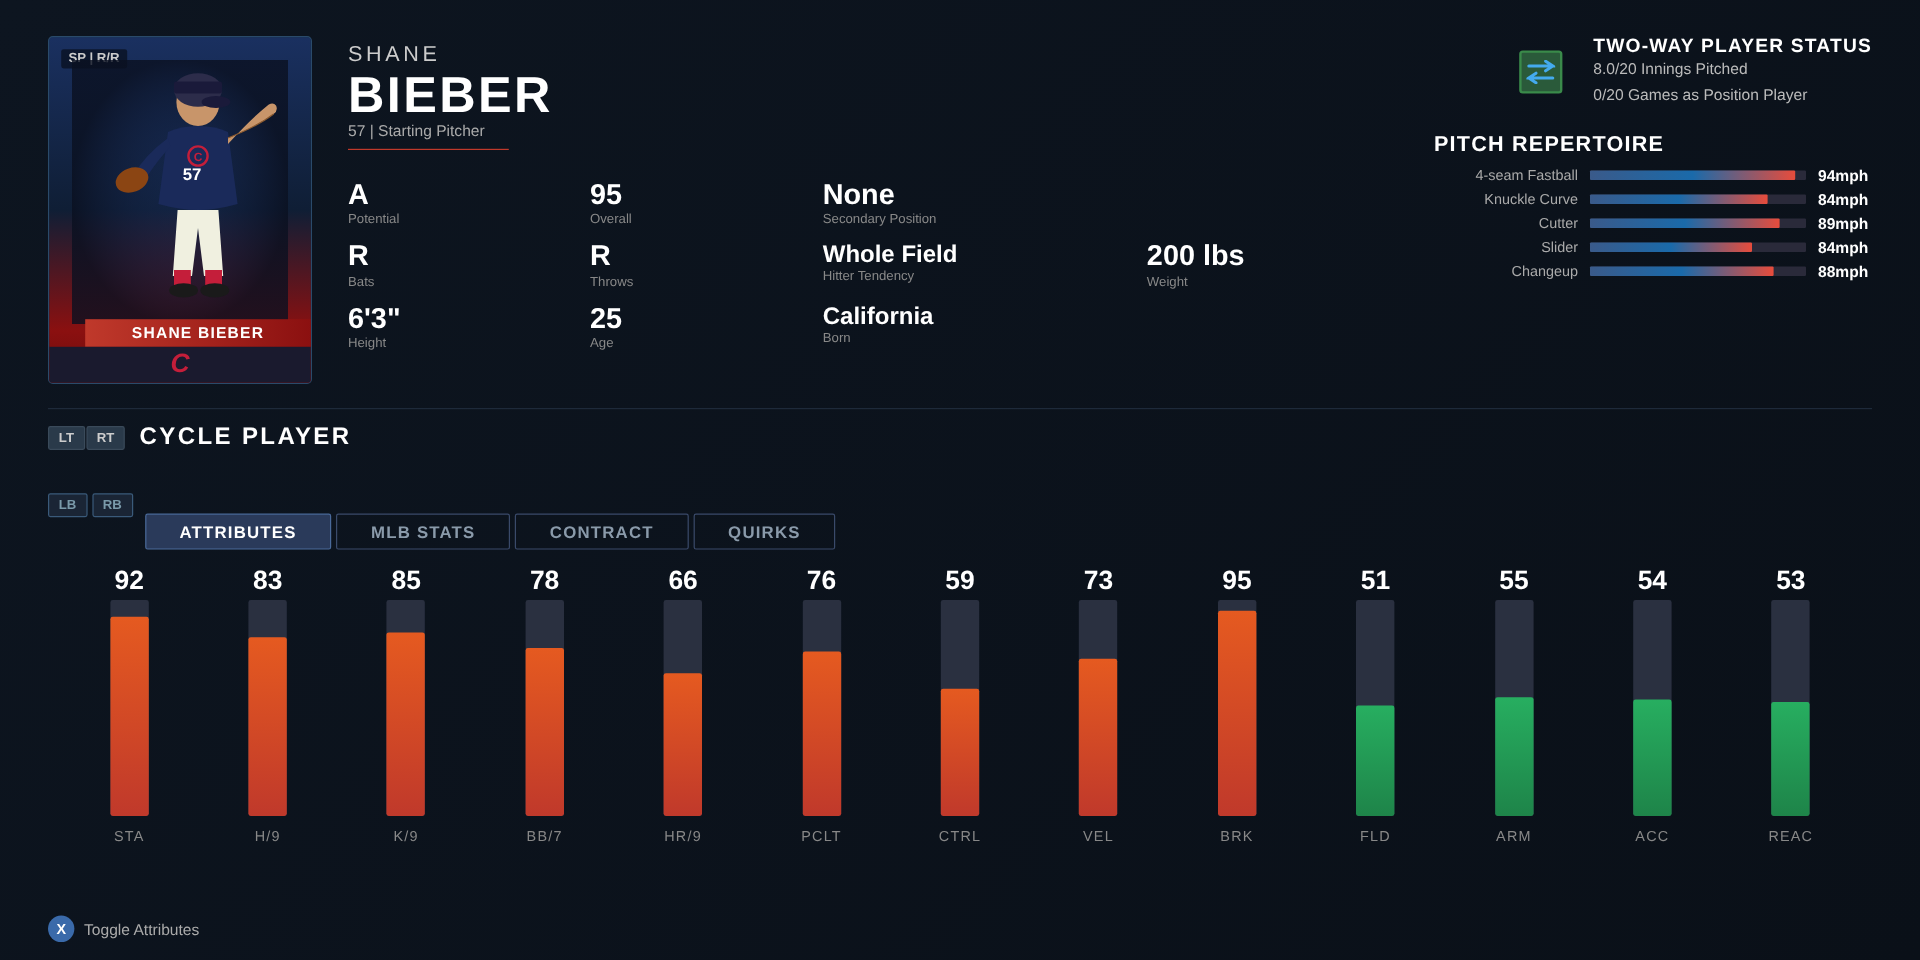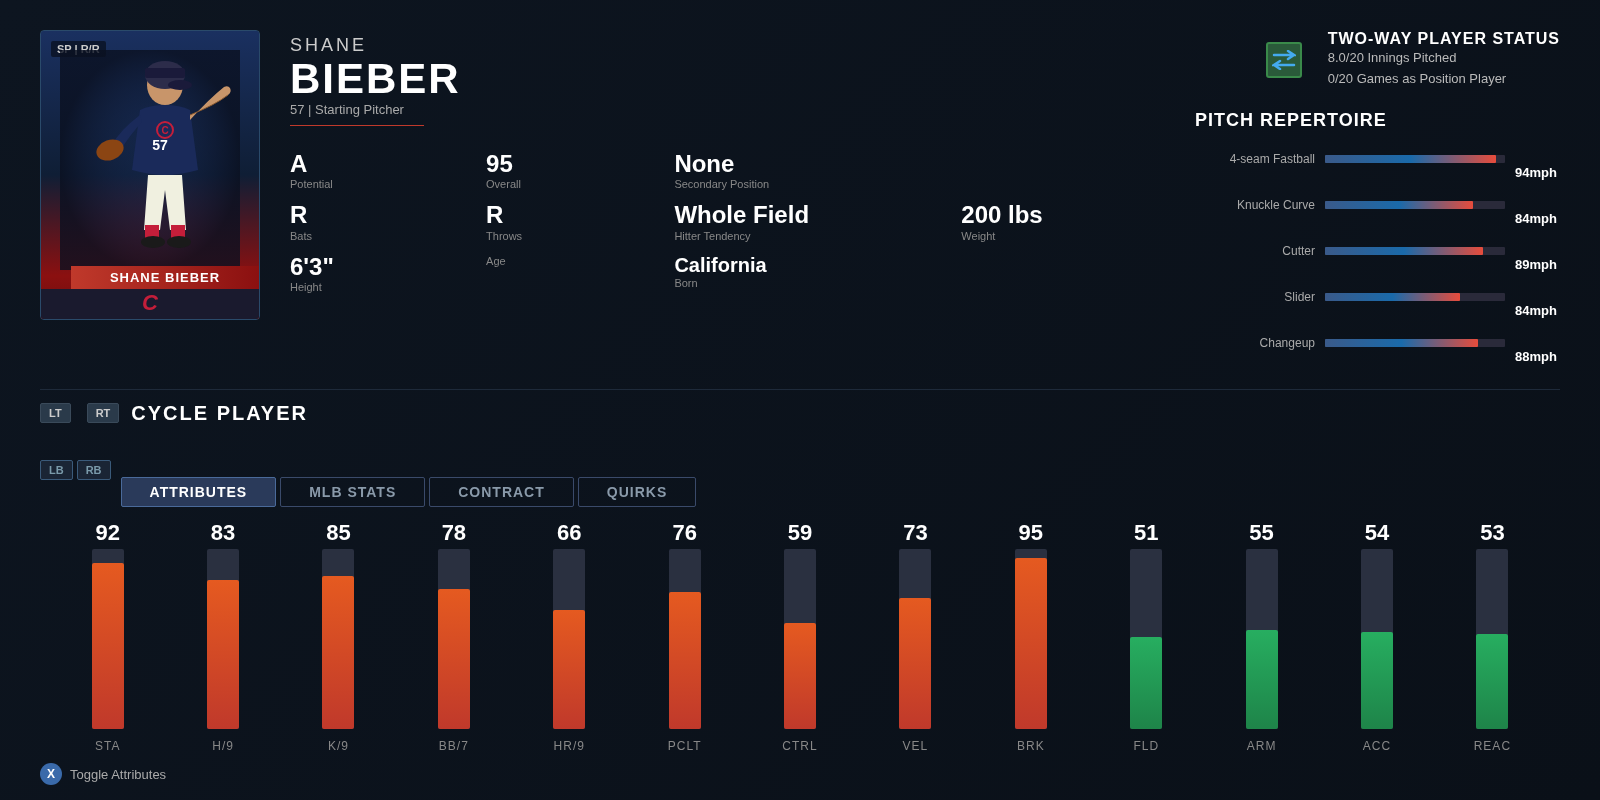--- a/index.html
+++ b/index.html
@@ -227,40 +227,39 @@
       height: 100%;
       border-radius: 1px;
       background: linear-gradient(90deg, #3a5a8a, #1a6aaa, #e74c3c);
     }
 
     .pitch-speed {
       font-size: 13px;
       font-weight: bold;
       color: #fff;
       width: 45px;
-      margin-top: 26px;
     }
 
     
     .tabs-section {
       margin-top: 10px;
       border-top: 1px solid #1e2a3a;
       padding-top: 12px;
     }
 
     .cycle-header {
       display: flex;
       align-items: center;
       gap: 12px;
       margin-bottom: 8px;
     }
 
     .cycle-buttons {
       display: flex;
-      gap: 16px;
+      gap: 1px;
     }
 
     .cycle-btn {
       background: #2a3a4a;
       border: 1px solid #3a4a5a;
       color: #ccc;
       padding: 3px 8px;
       font-size: 11px;
       font-weight: bold;
       border-radius: 2px;
@@ -314,21 +313,21 @@
       background: #2a3a5a;
       border-color: #4a6a9a;
       color: #fff;
     }
 
     
     .attributes-section {
       margin-top: 15px;
       display: flex;
       gap: 0;
-      justify-content: space-between;
+      justify-content: center;
       align-items: flex-end;
       padding: 0 10px;
     }
 
     .attr-column {
       display: flex;
       flex-direction: column;
       align-items: center;
       gap: 5px;
       flex: 1;
@@ -493,33 +492,34 @@
 
         <div class="stat-item">
           <div class="stat-value">R</div>
           <div class="stat-label">Bats</div>
         </div>
         <div class="stat-item">
           <div class="stat-value">R</div>
           <div class="stat-label">Throws</div>
         </div>
         <div class="stat-item">
-          <div class="stat-value" style="font-size:24px">Whole Field</div>
+          <div class="stat-value" style="font-size:20px">Whole Field</div>
           <div class="stat-label">Hitter Tendency</div>
         </div>
 
         <div class="stat-item">
           <div class="stat-value">200 lbs</div>
           <div class="stat-label">Weight</div>
         </div>
         <div class="stat-item">
           <div class="stat-value">6'3"</div>
           <div class="stat-label">Height</div>
         </div>
         <div class="stat-item">
+          <div class="stat-value">25</div>
           <div class="stat-label">Age</div>
         </div>
         <div class="stat-item">
           <div class="stat-value" style="font-size:20px">California</div>
           <div class="stat-label">Born</div>
         </div>
       </div>
     </div>
 
     <div class="right-panel">

